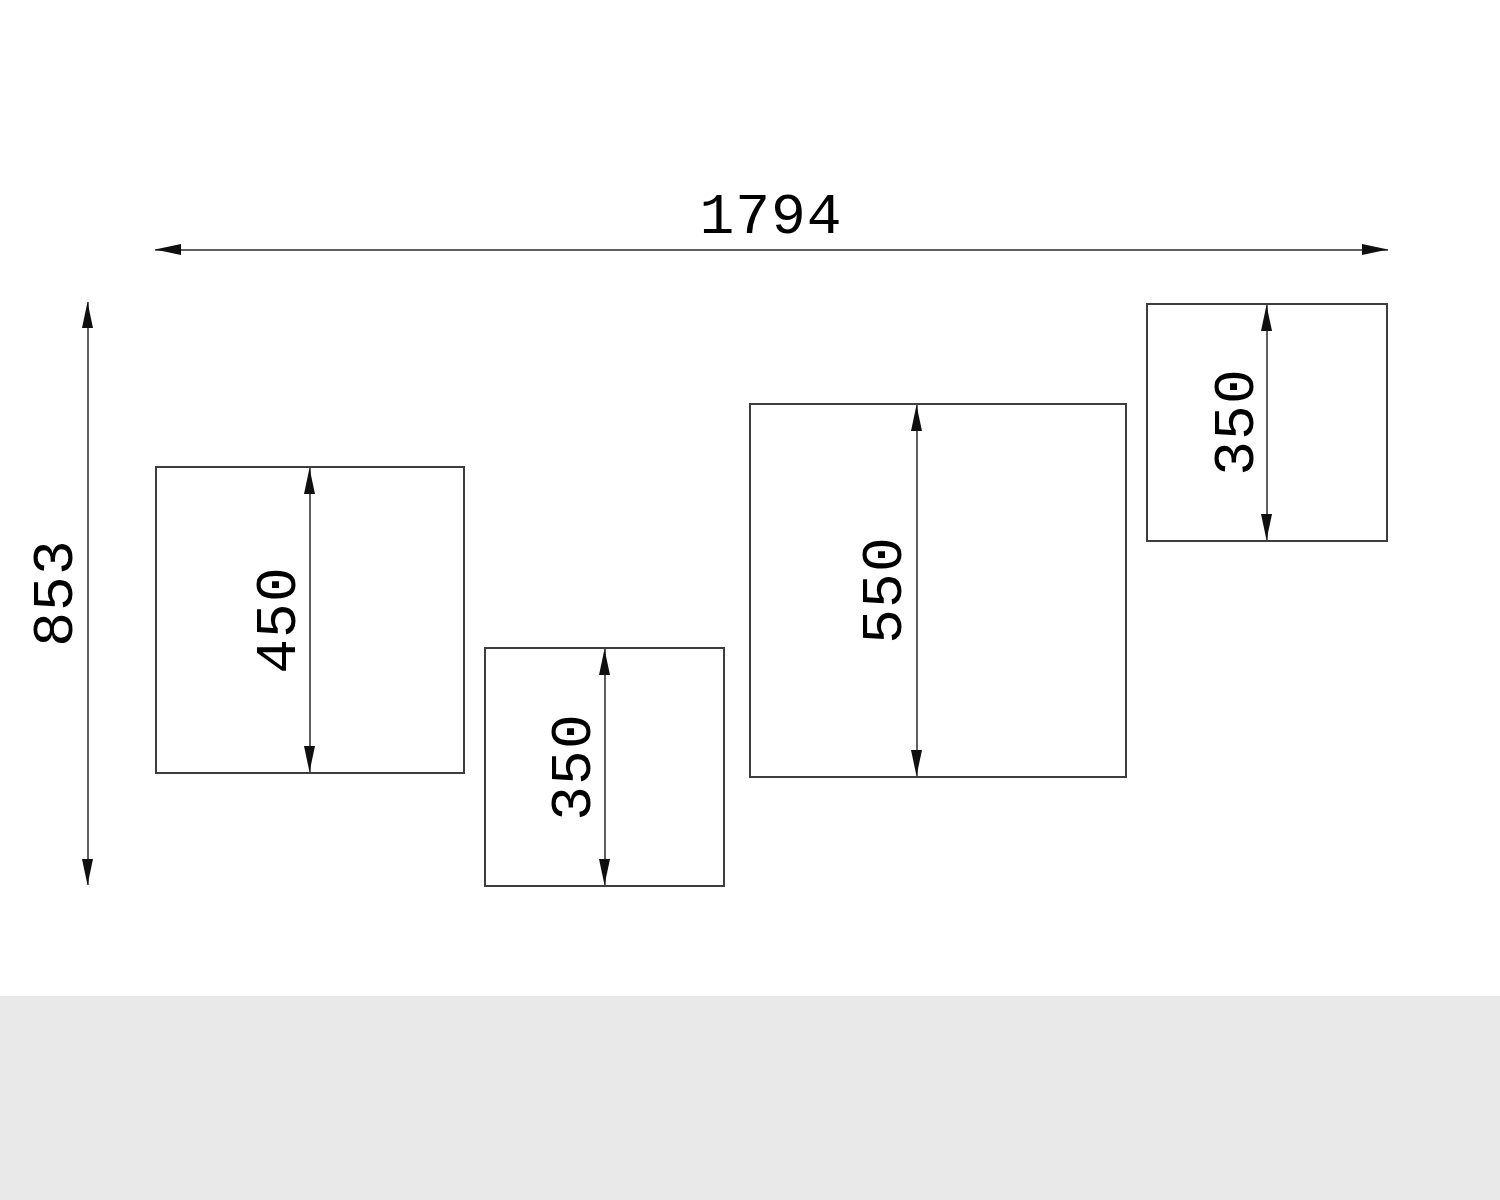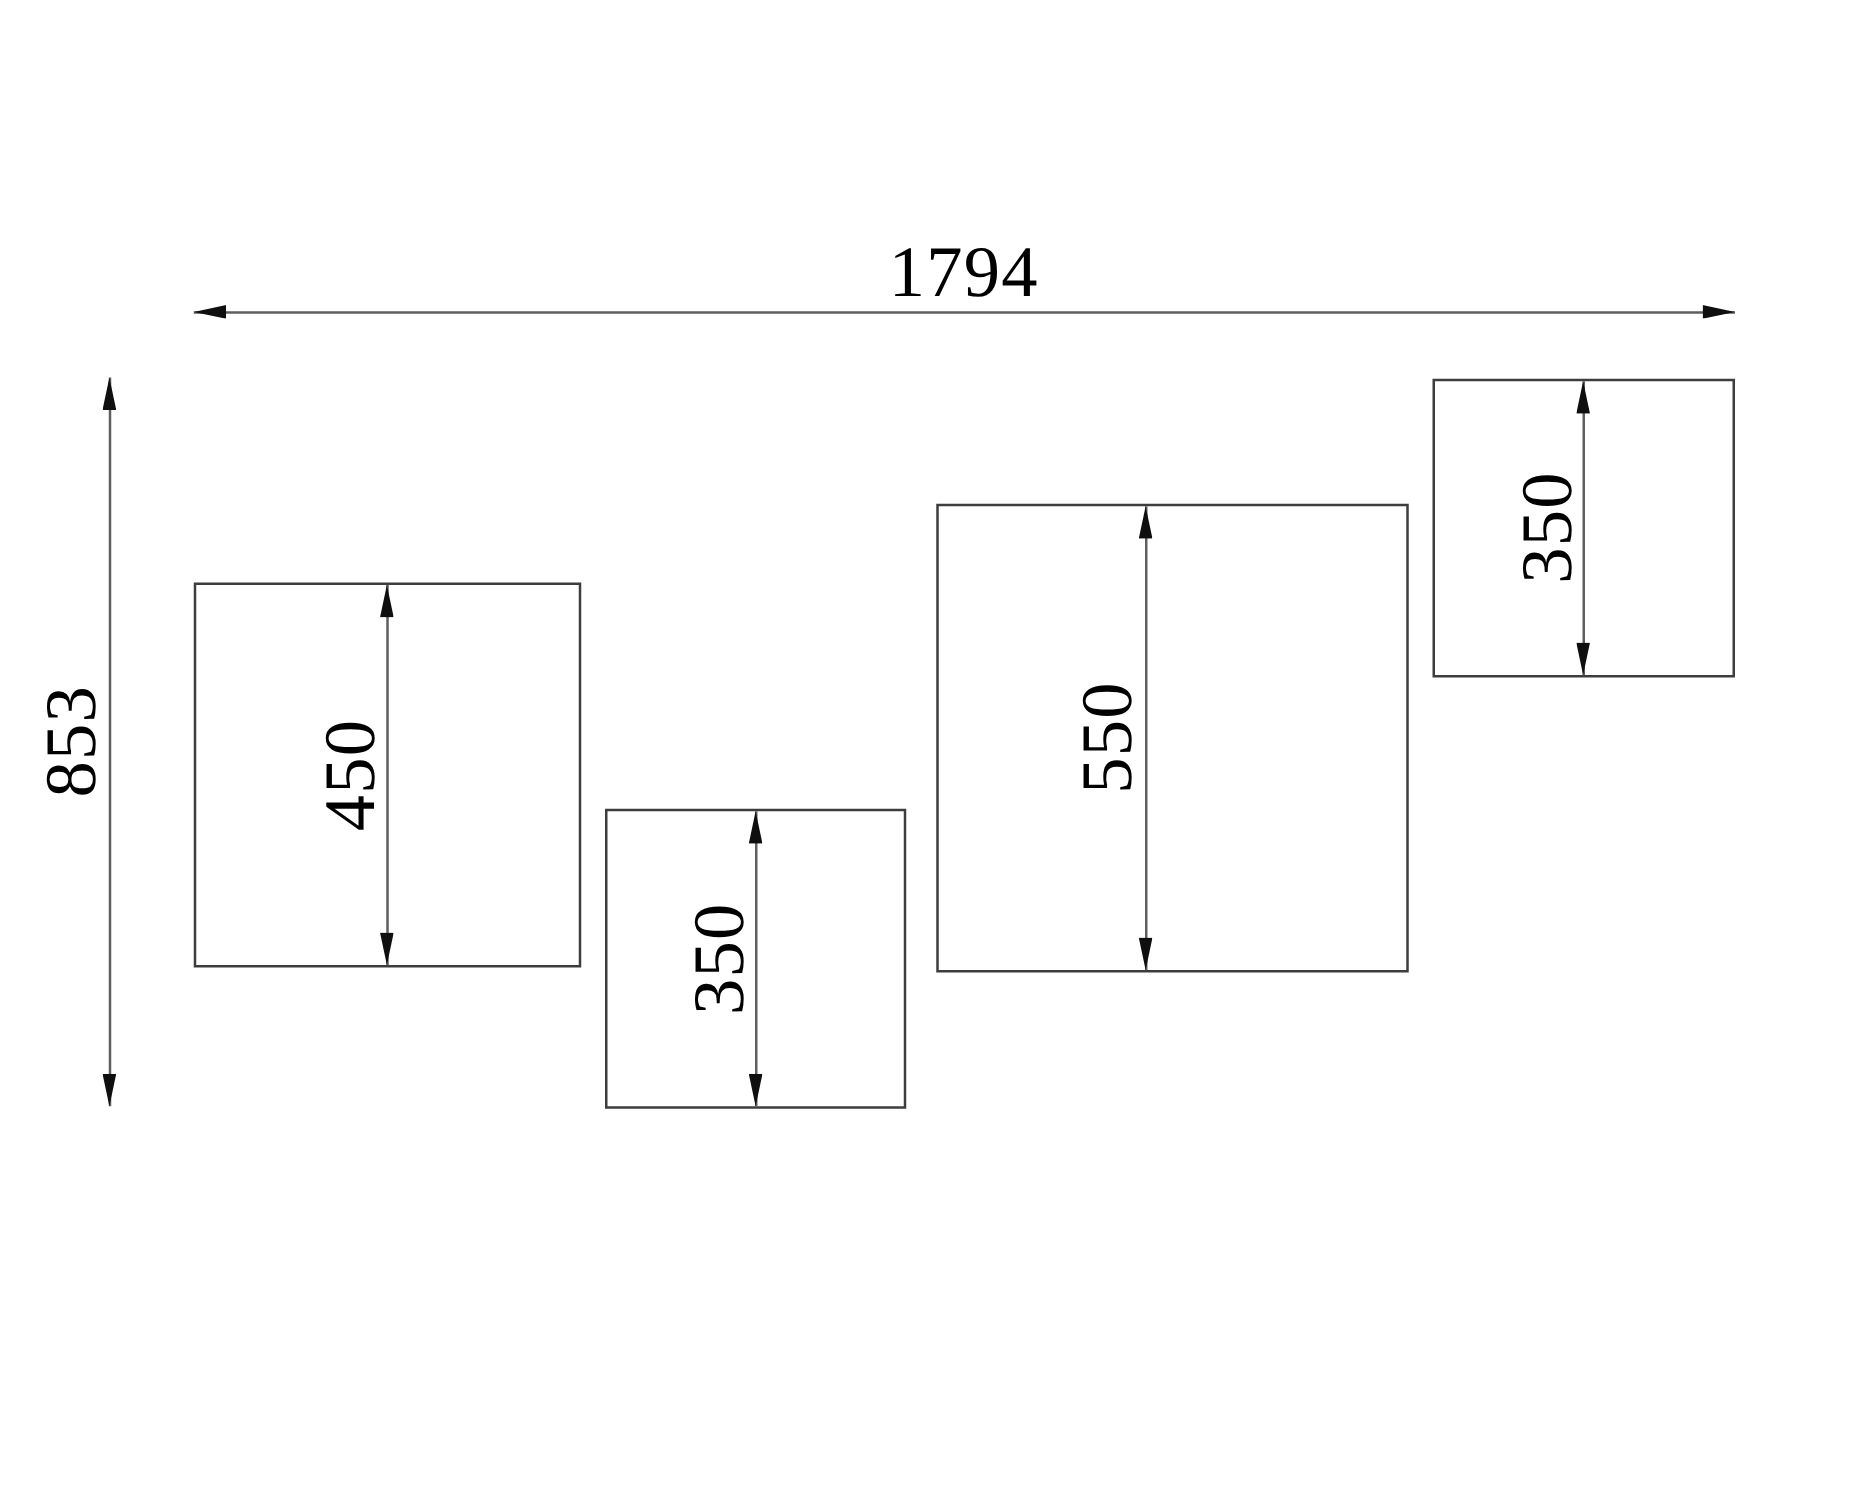--- a/index.html
+++ b/index.html
@@ -5,24 +5,24 @@
   :root{
     --background:#ffffff;
     --box-border:#3d3d3d;
     --dimension-line:#5f5f5f;
     --arrowhead:#0f0f0f;
     --text:#000000;
   }
   html,body{margin:0;padding:0;background:#e9e9e9;}
   .canvas{
     position:relative;
-    width:1500px;height:1200px;
+    width:1500px;height:996px;
     background:var(--background);
     overflow:hidden;
-    font-family:Liberation Serif, serif;
+    font-family:Liberation Mono, monospace;
   }
   
   .box{
     position:absolute;
     box-sizing:border-box;
     border:2px solid var(--box-border);
     background:transparent;
   }
   .box1{left:155px;top:466px;width:310px;height:308px;}
   .box2{left:484px;top:647px;width:241px;height:240px;}

